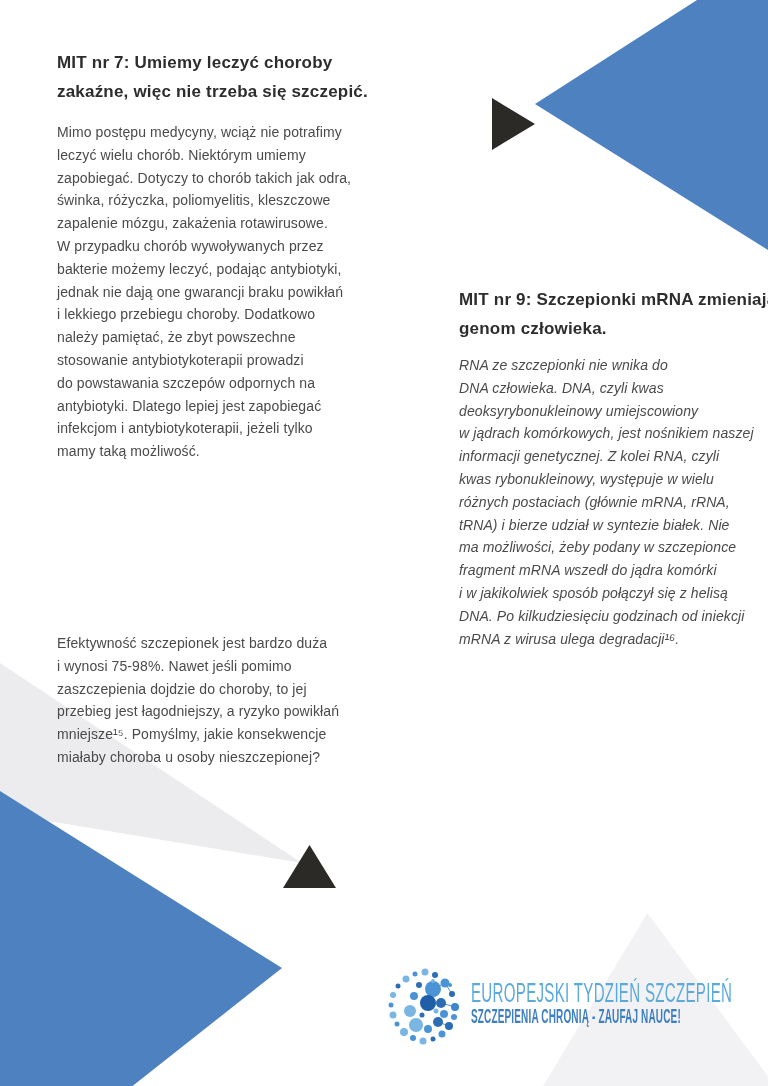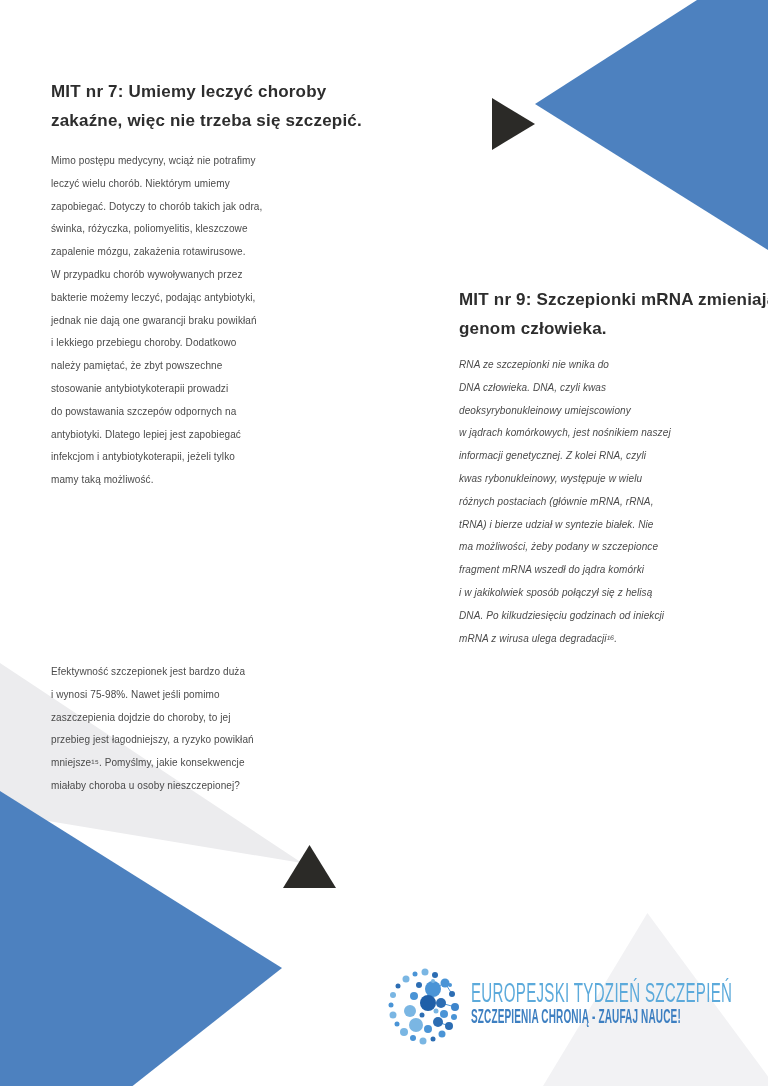--- a/index.html
+++ b/index.html
@@ -53,27 +53,27 @@
     font-size: 17px;
     line-height: 29px;
     letter-spacing: 0.2px;
     color: #2d2d2d;
     white-space: pre-line;
     width: 370px;
   }
   .body-text {
     position: absolute;
     font-weight: 400;
-    font-size: 10px;
+    font-size: 14px;
     line-height: 22.8px;
     letter-spacing: 0.1px;
     color: #4a4a4a;
     white-space: pre-line;
   }
-  .col-left  { left: 51px;  width: 348px; margin-top: 29px; }
+  .col-left  { left: 57px;  width: 348px; }
   .col-right { left: 411px; width: 354px; margin-left: 48px; }
 
   #h7  { top: 48px; }
   #b7  { top: 121px; }
   #h9  { top: 285px; }
   #b9  { top: 354px; font-style: italic; }
   #h8  { top: 562px; }
   #b8  { top: 632px; }
   #h10 { top: 771px; }
   #b10 { top: 842px; }

